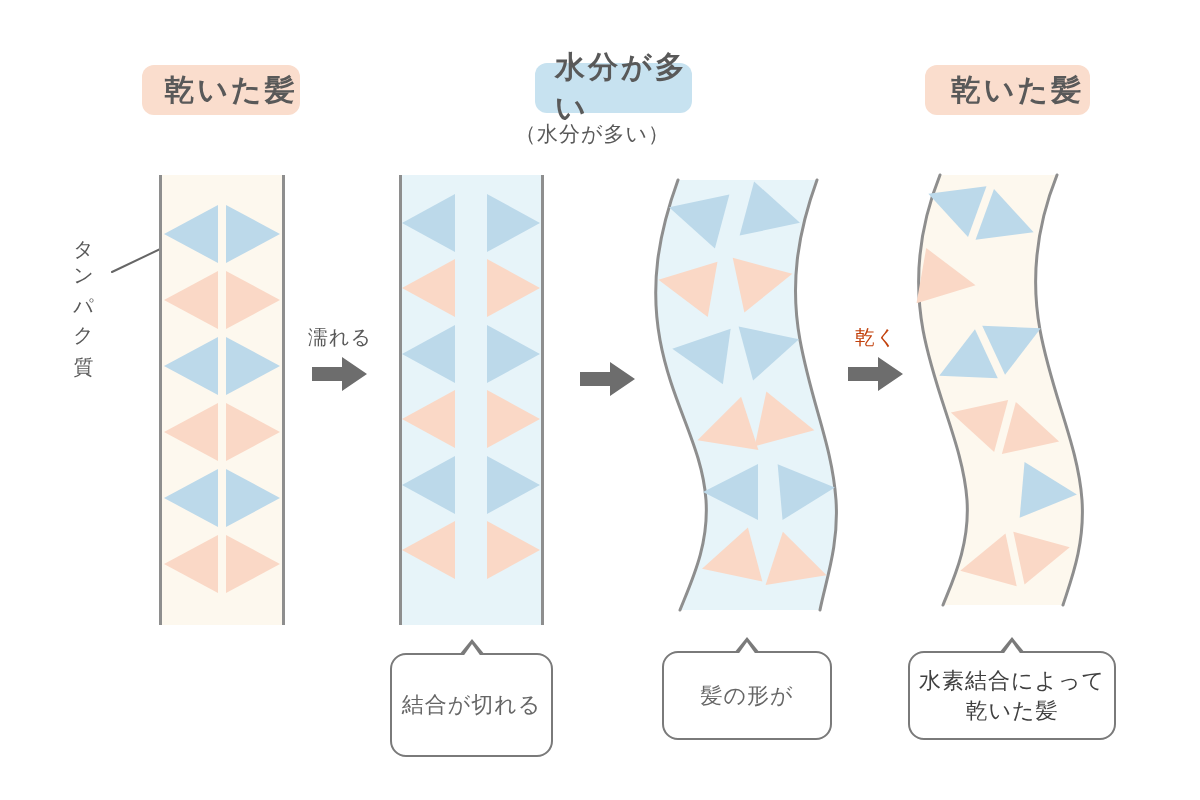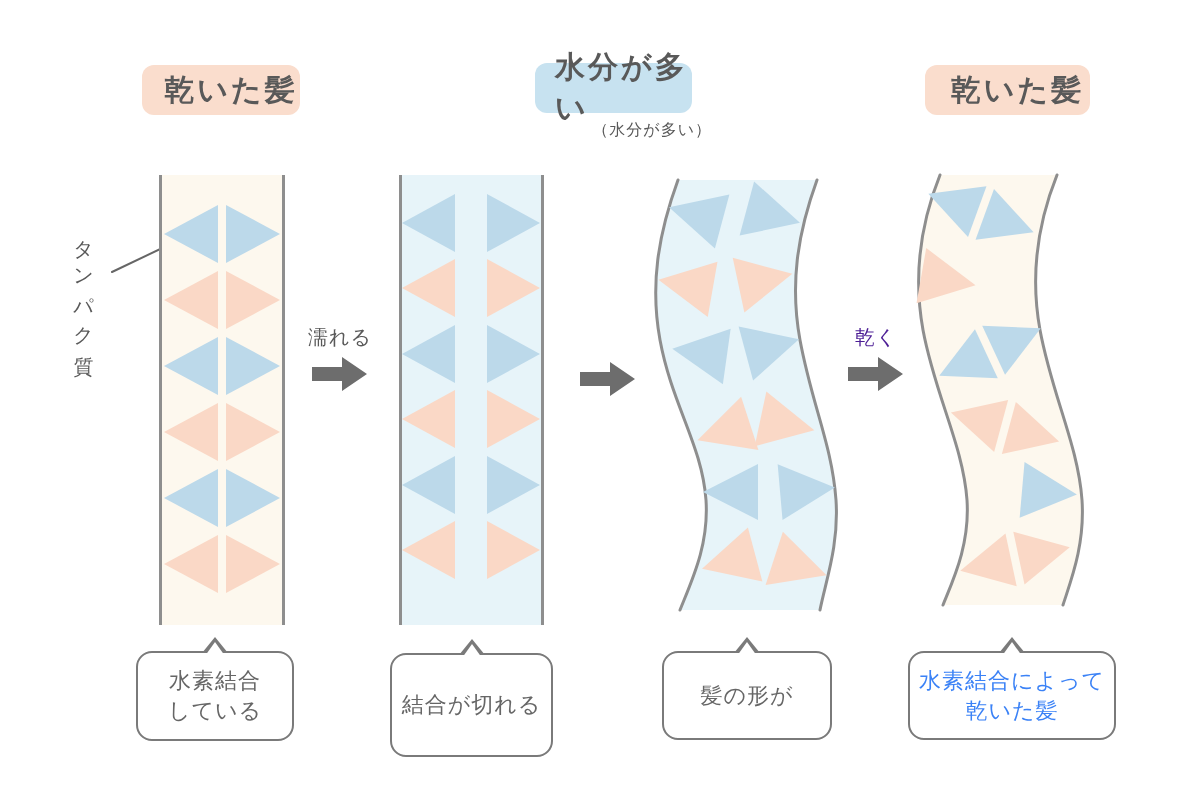--- a/index.html
+++ b/index.html
@@ -6,21 +6,21 @@
   .canvas{
     position:relative;width:1200px;height:800px;background:#ffffff;
     font-family:"Liberation Sans","DejaVu Sans",sans-serif;overflow:hidden;
   }
   .badge{
     position:absolute;display:flex;align-items:center;justify-content:center;
     border-radius:12px;font-size:30px;font-weight:bold;letter-spacing:3px;
     box-sizing:border-box;
     padding-left:20px;
   }
-  .subtitle{position:absolute;font-size:16px;text-align:right;letter-spacing:1px;}
+  .subtitle{position:absolute;font-size:21px;text-align:left;letter-spacing:1px;}
   .vlabel{
     position:absolute;writing-mode:vertical-rl;text-orientation:upright;
     font-size:20px;letter-spacing:6px;line-height:1;
   }
   .panel{position:absolute;}
   .arrow-group{
     position:absolute;display:flex;flex-direction:column;align-items:center;gap:4px;
   }
   .arrow-label{font-size:20px;font-weight:500;letter-spacing:1px;}
   .callout{
@@ -149,21 +149,21 @@
     <polygon points="30,0 -25,-28 -25,28" transform="translate(140,182) rotate(-15)" fill="#BCD9EA"></polygon>
     <polygon points="-30,0 25,-28 25,28" transform="translate(96,266) rotate(-18)" fill="#FAD8C6"></polygon>
     <polygon points="30,0 -25,-28 -25,28" transform="translate(155,259) rotate(12)" fill="#FAD8C6"></polygon>
     <polygon points="-30,0 25,-28 25,28" transform="translate(103,327)" fill="#BCD9EA"></polygon>
     <polygon points="30,0 -25,-28 -25,28" transform="translate(175,325) rotate(-5)" fill="#BCD9EA"></polygon>
     <polygon points="-30,0 25,-28 25,28" transform="translate(101,396) rotate(-15)" fill="#FAD8C6"></polygon>
     <polygon points="30,0 -25,-28 -25,28" transform="translate(168,401) rotate(18)" fill="#FAD8C6"></polygon>
   </svg>
 
   <div class="arrow-group" style="left:842px;top:324px;width:68px;">
-    <span class="arrow-label" style="color: #4c1d95;">乾く</span>
+    <span class="arrow-label" style="color: #c2410c;">乾く</span>
     <svg width="56" height="38" viewBox="0 0 56 38">
       <polygon points="0,12 30,12 30,2 55,19 30,36 30,26 0,26" fill="#6D6D6D"></polygon>
     </svg>
   </div>
 
   <svg class="panel" style="left:895px;top:165px;" width="200" height="460" viewBox="0 0 200 460">
     <path d="M45,10 C25,60 18,110 28,165 C40,230 68,280 72,335 C75,380 58,415 48,440
              L168,440 C176,415 190,380 187,335 C183,280 157,230 145,165 C135,110 142,60 162,10 Z" fill="#FDF8EE"></path>
     <path d="M45,10 C25,60 18,110 28,165 C40,230 68,280 72,335 C75,380 58,415 48,440" fill="none" stroke-width="3" stroke-linecap="round" stroke="#8E8E8E"></path>
     <path d="M162,10 C142,60 135,110 145,165 C157,230 183,280 187,335 C190,380 176,415 168,440" fill="none" stroke-width="3" stroke-linecap="round" stroke="#8E8E8E"></path>
@@ -180,39 +180,33 @@
       <polygon points="-56,0 -4,-27 -4,27" fill="#FAD8C6"></polygon>
       <polygon points="56,0 4,-27 4,27" fill="#FAD8C6"></polygon>
     </g>
     <polygon points="30,0 -25,-28 -25,28" transform="translate(152,327) rotate(5)" fill="#BCD9EA"></polygon>
     <g transform="translate(120,394) rotate(-12)">
       <polygon points="-56,0 -4,-27 -4,27" fill="#FAD8C6"></polygon>
       <polygon points="56,0 4,-27 4,27" fill="#FAD8C6"></polygon>
     </g>
   </svg>
 
-  <div class="callout" style="left: 136px; top: 651px; width: 158px; height: 90px; border-color: rgb(122, 122, 122); color: rgb(102, 102, 102);">
-    <span class="tail-outer"></span>
-    <span class="tail-inner"></span>
-    <div>水素結合</div>
-    <div>している</div>
-  </div>
 
   <div class="callout" style="left: 390px; top: 653px; width: 163px; height: 104px; border-color: rgb(122, 122, 122); color: rgb(102, 102, 102);">
     <span class="tail-outer"></span>
     <span class="tail-inner"></span>
     <div>結合が切れる</div>
   </div>
 
   <div class="callout" style="left: 662px; top: 651px; width: 170px; height: 89px; border-color: rgb(122, 122, 122); color: rgb(102, 102, 102);">
     <span class="tail-outer"></span>
     <span class="tail-inner"></span>
     <div>髪の形が</div>
   </div>
 
-  <div class="callout" style="left: 908px; top: 651px; width: 208px; height: 89px; border-color: rgb(122, 122, 122); color: #3b82f6;">
+  <div class="callout" style="left: 908px; top: 651px; width: 208px; height: 89px; border-color: rgb(122, 122, 122); color: #404040;">
     <span class="tail-outer"></span>
     <span class="tail-inner"></span>
     <div>水素結合によって</div>
     <div>乾いた髪</div>
   </div>
 
 </div>
 
 </body></html>

